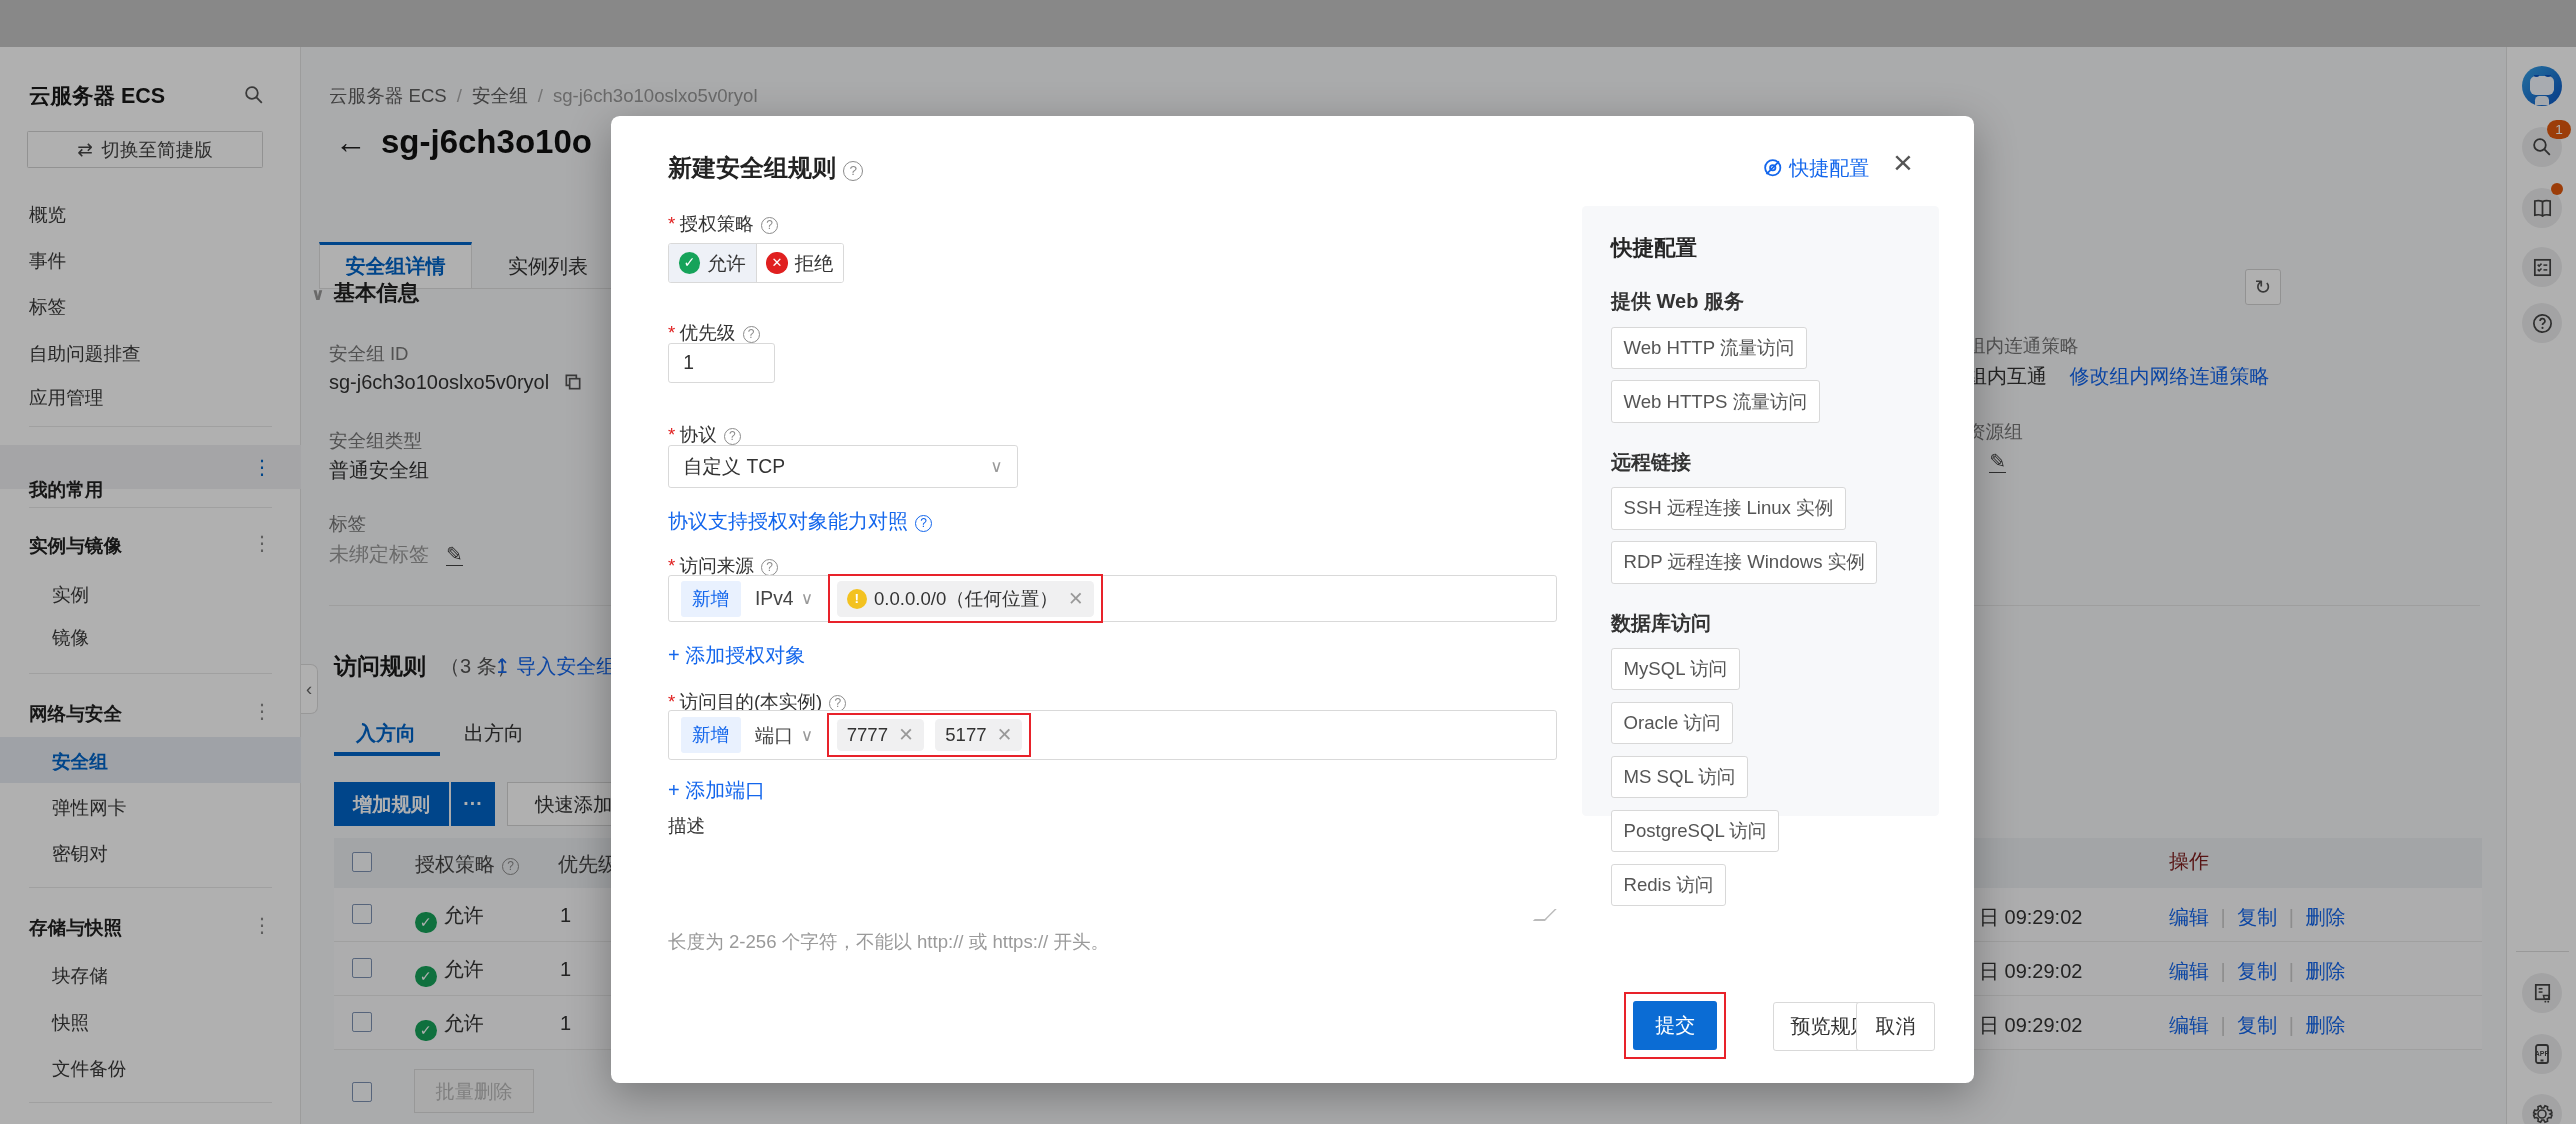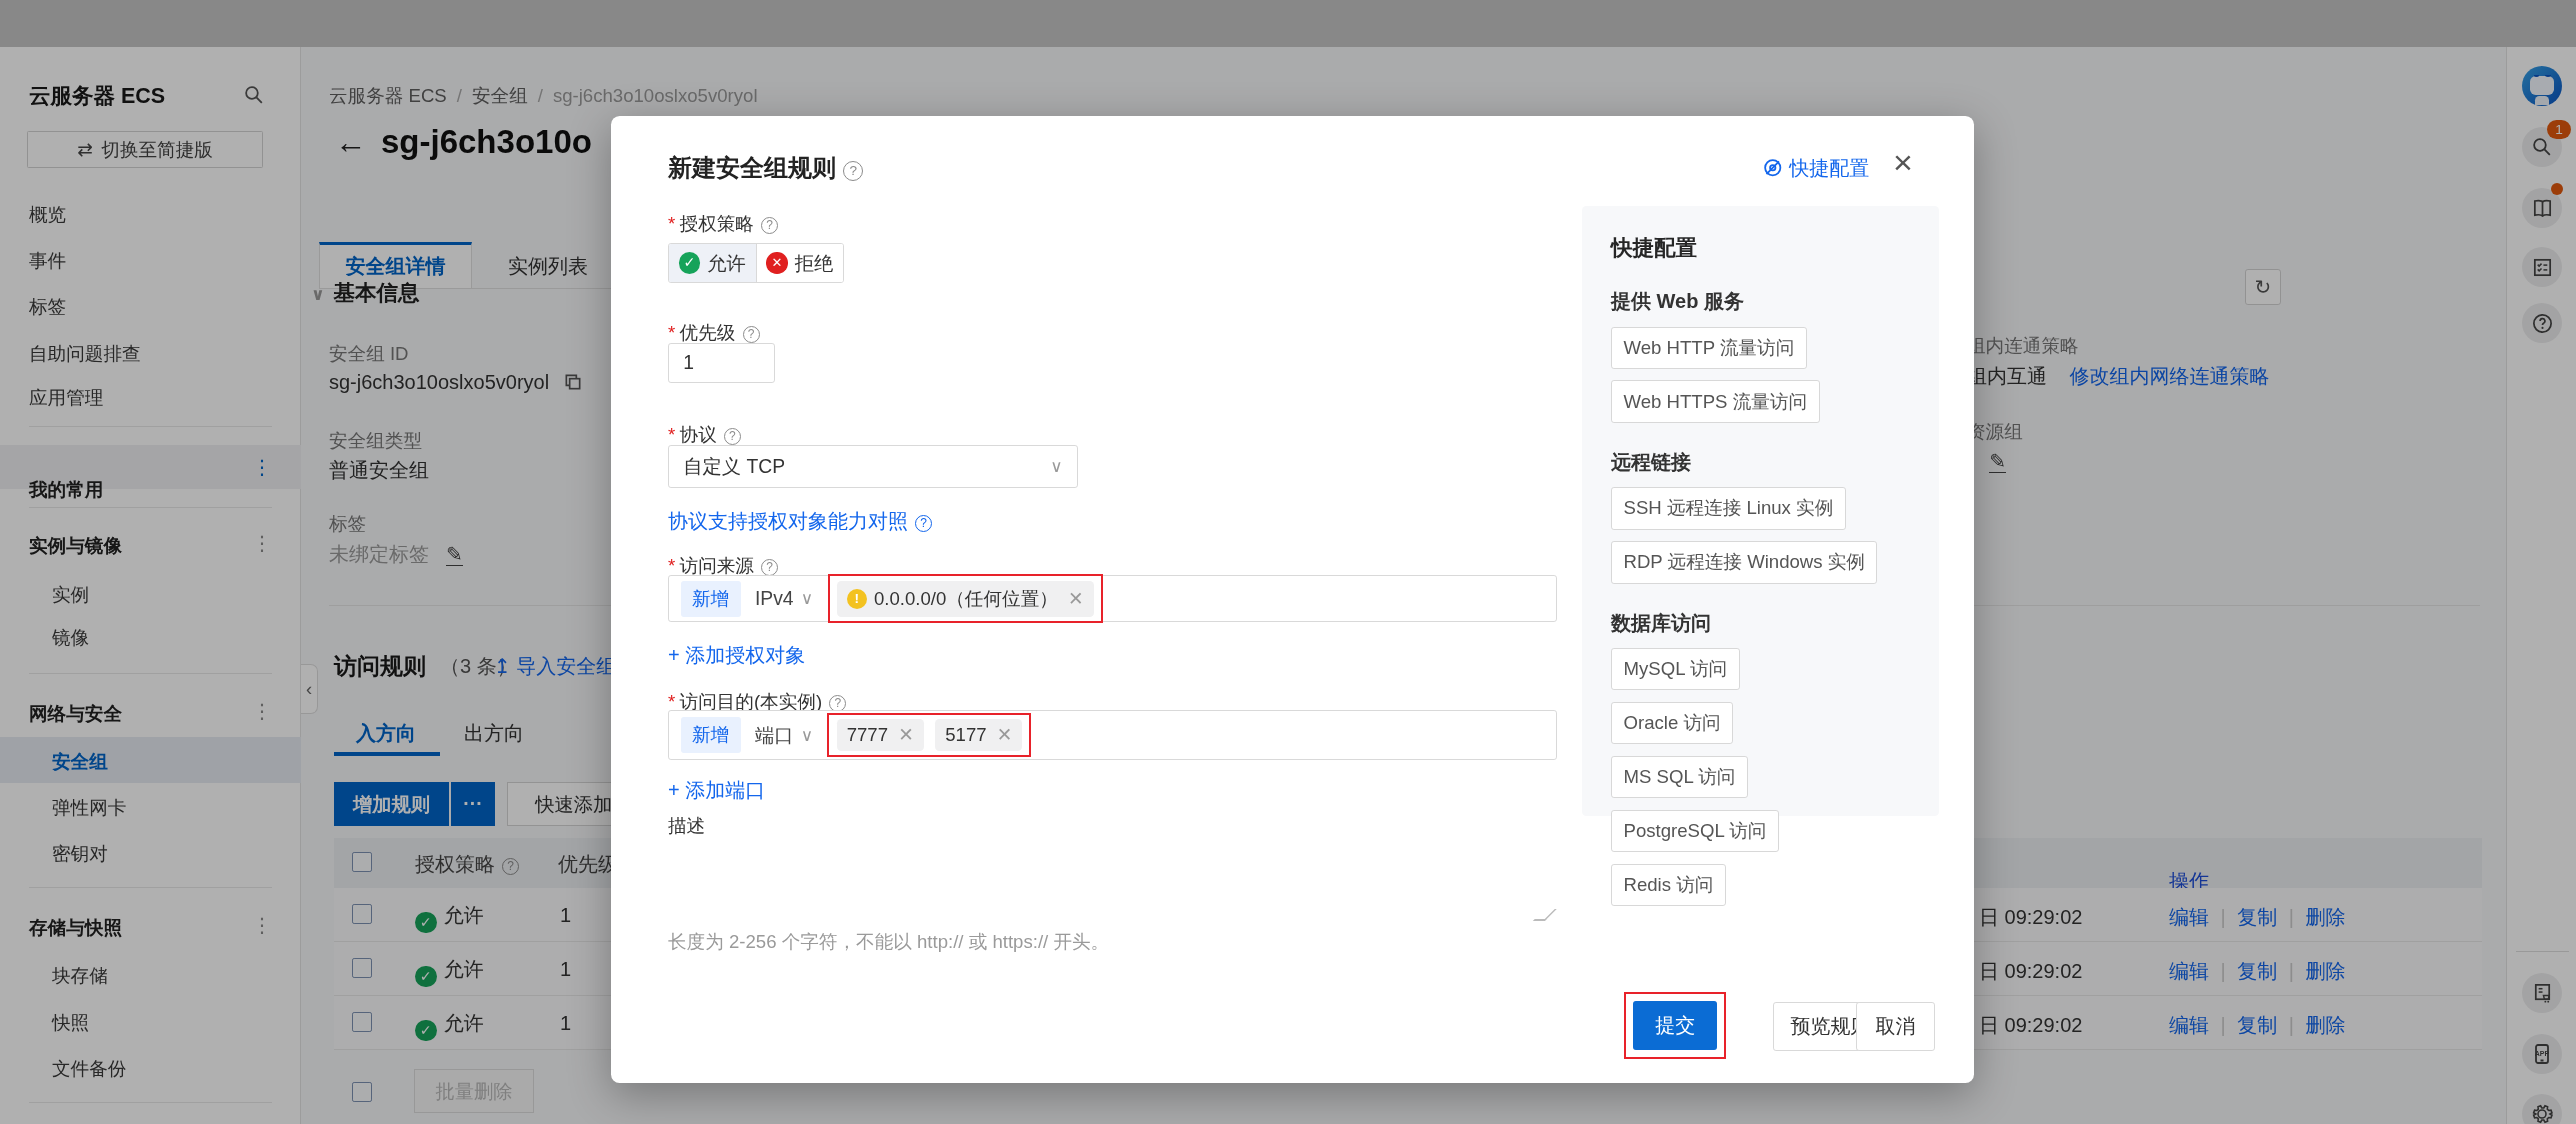--- a/index.html
+++ b/index.html
@@ -218,21 +218,21 @@
   <div class="btn-primary-bg" style="left:334px;width:115px">增加规则</div>
   <div class="btn-primary-bg" style="left:451px;width:44px">···</div>
   <div class="btn-plain" style="left:507px;width:172px">快速添加规则</div>
 
   <div class="thead">
     <div class="chk" style="left:18px;top:14.3px"></div>
     <div class="cell" style="left:81px;top:13px;color:#444">
       <span>授权策略</span><span class="help help-sm">?</span>
     </div>
     <div class="cell" style="left:224px;top:13px;color:#444">优先级</div>
-    <div class="cell" style="left:1835px;top:30px;color:#1d4ed8">操作</div>
+    <div class="cell" style="left:1835px;top:10px;color:#7f1d1d">操作</div>
   </div>
 
   <div class="trow" style="top:841px">
     <div class="chk" style="left:18px;top:15.8px"></div>
     <div class="cell" style="left:81px;top:14.3px"><span class="ic-ok">✓</span><span>允许</span></div>
     <div class="cell" style="left:226px;top:15.8px">1</div>
     <div class="cell" style="left:1645px;top:15.8px">日 09:29:02</div>
     <div class="cell" style="left:1835px;top:15.8px">
       <span class="link">编辑</span><span class="act-sep">|</span><span class="link">复制</span><span class="act-sep">|</span><span class="link">删除</span>
     </div>
@@ -355,21 +355,21 @@
     </div>
 
     <div class="d-label" style="top:204px">
       <span class="star">*</span><span>优先级</span><span class="help help-sm">?</span>
     </div>
     <div class="inp" style="top:227px;width:107px;height:40px">1</div>
 
     <div class="d-label" style="top:306px">
       <span class="star">*</span><span>协议</span><span class="help help-sm">?</span>
     </div>
-    <div class="inp" style="top:329px;width:410px;height:43px;justify-content:space-between">
+    <div class="inp" style="top:329px;width:350px;height:43px;justify-content:space-between">
       <span>自定义 TCP</span>
         <span class="chev">∨</span>
     </div>
 
     <div class="d-link" style="top:392px">
       <span>协议支持授权对象能力对照</span><span class="help help-sm" style="border-color:#1366ec;color:#1366ec">?</span>
     </div>
 
     <div class="d-label" style="top:437px">
       <span class="star">*</span><span>访问来源</span><span class="help help-sm">?</span>

